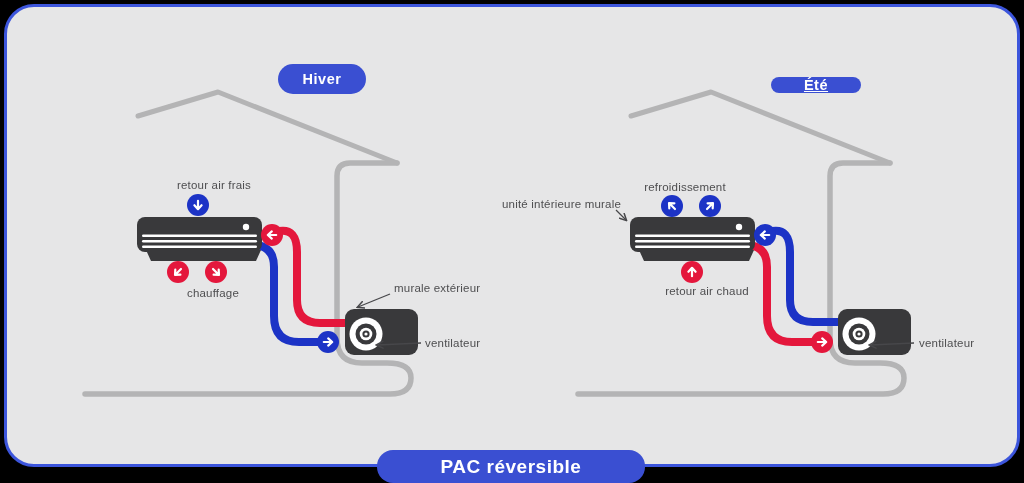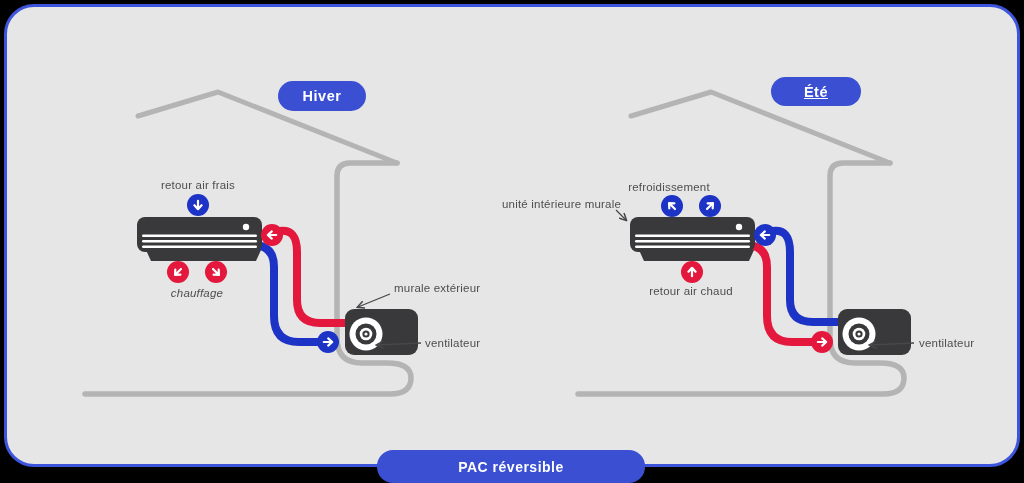--- a/index.html
+++ b/index.html
@@ -9,29 +9,29 @@
   }
   .card{
     position:absolute;left:4px;top:4px;width:1016px;height:463px;box-sizing:border-box;
     background:#e6e6e7;border:3px solid #3c55dc;border-radius:30px;
   }
   svg.diagram{position:absolute;left:0;top:0;}
   .lbl{
     position:absolute;font-size:11.5px;font-weight:400;color:#4e4e50;
     white-space:nowrap;letter-spacing:.2px;line-height:12px;
   }
-  .lbl.center{transform:translateX(-50%);}
+  .lbl.center{transform:translateX(-50%);margin-left:16px;}
   .pill{
     position:absolute;background:#3a4fd2;color:#fff;display:flex;align-items:center;
     justify-content:center;font-weight:700;font-size:14.5px;letter-spacing:.5px;
     border-radius:16px;
   }
-  .pill.hiver{left:278px;top:81px;width:88px;height:30px;}
-  .pill.ete{left:771px;top:77px;width:90px;height:29px;text-decoration:underline;}
-  .pill.footer{left:377px;top:450px;width:268px;height:33px;font-size:14px;}
+  .pill.hiver{left:278px;top:64px;width:88px;height:30px;}
+  .pill.ete{left:771px;top:77px;width:90px;height:16px;text-decoration:underline;}
+  .pill.footer{left:377px;top:450px;width:268px;height:33px;font-size:19px;}
 </style>
 </head>
 <body>
 
 <div class="card"></div>
 
 <svg class="diagram" width="1024" height="483" viewBox="0 0 1024 483">
   <defs>
     <marker id="ah" viewBox="0 0 10 10" refX="8" refY="5" markerWidth="6.5" markerHeight="6.5" orient="auto">
       <path d="M 1,1 L 9,5 L 1,9" fill="none" stroke="#47474a" stroke-width="1.8" stroke-linecap="round"></path>
@@ -129,21 +129,21 @@
 
   <g fill="none" stroke="#47474a" stroke-width="1.3">
     <path d="M 390,294 L 358,307" marker-end="url(#ah)"></path>
     <path d="M 421,343 L 377,345" marker-end="url(#ah)"></path>
     <path d="M 616,210 L 626,220" marker-end="url(#ah)"></path>
     <path d="M 914,343 L 870,345" marker-end="url(#ah)"></path>
   </g>
 </svg>
 
 <div class="lbl center" style="left:198px;top:179px;">retour air frais</div>
-<div class="lbl center" style="left:197px;top:287px;font-style:italic;">chauffage</div>
+<div class="lbl center" style="left:197px;top:287px;">chauffage</div>
 <div class="lbl" style="left:394px;top:282px;">murale extérieur</div>
 <div class="lbl" style="left:425px;top:337px;">ventilateur</div>
 
 <div class="lbl center" style="left:669px;top:181px;">refroidissement</div>
 <div class="lbl" style="left:502px;top:198px;">unité intérieure murale</div>
 <div class="lbl center" style="left:691px;top:285px;text-align:center;">retour air chaud</div>
 <div class="lbl" style="left:919px;top:337px;">ventilateur</div>
 
 <div class="pill hiver">Hiver</div>
 <div class="pill ete">Été</div>

